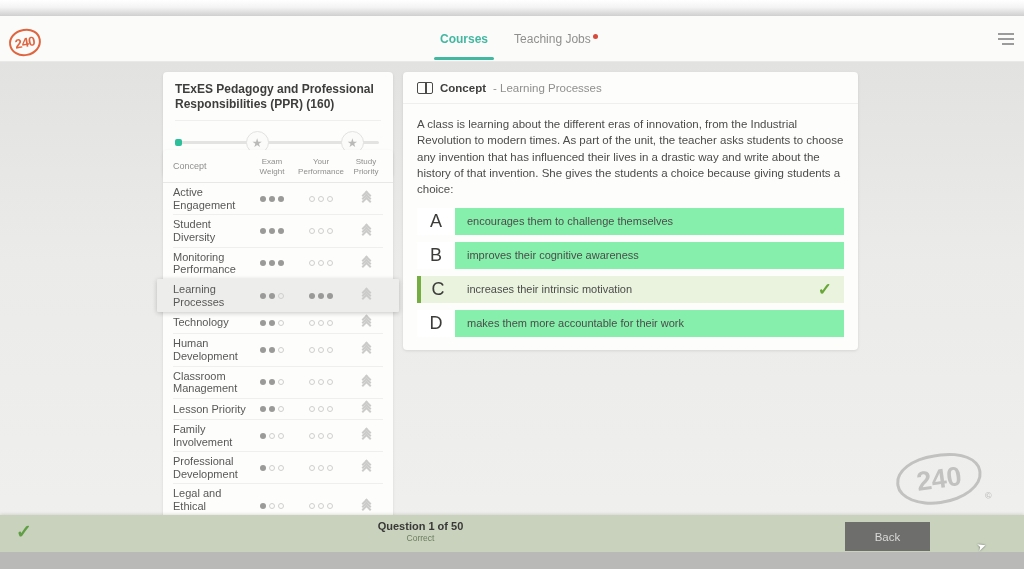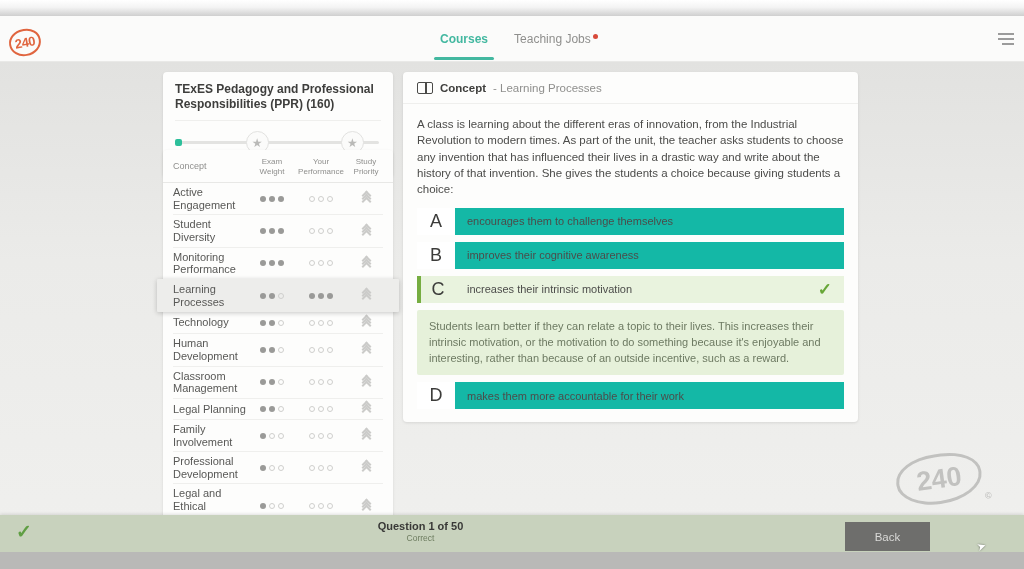--- a/index.html
+++ b/index.html
@@ -88,21 +88,21 @@
     border-radius:2px; }
   .book-icon:after { content:""; position:absolute; left:50%; top:0; bottom:0;
     width:1.5px; background:#4a4a48; }
   .q-type { font-size:11.5px; font-weight:bold; color:#3e3e3c; }
   .q-concept { font-size:11.5px; color:#8f8f8d; }
   .q-text { padding:12px 14px 10px; font-size:11.5px; color:#4c4c4a; line-height:1.42; }
   .opt-list { padding:0 14px; display:flex; flex-direction:column; gap:7px; }
   .opt { display:flex; align-items:stretch; min-height:27px; cursor:pointer; }
   .opt .letter { width:38px; background:#ffffff; display:flex; align-items:center;
     justify-content:center; font-size:18px; font-weight:300; color:#3c3c3a; }
-  .opt .o-text { flex:1; background:#14b8a6; display:flex; align-items:center;
+  .opt .o-text { flex:1; background:#86efac; display:flex; align-items:center;
     font-size:11px; color:#4c4c4a; padding:4px 12px; }
   .opt.correct { background:#e9f3de; border-left:4px solid #76ad41; }
   .opt.correct .letter { background:transparent; width:34px; }
   .opt.correct .o-text { background:transparent; }
   .opt .tick { display:none; }
   .opt.correct .tick { display:flex; align-items:center; padding-right:12px;
     color:#67a637; font-size:17px; font-weight:bold; }
   .explanation { background:#e6f1da; padding:9px 12px; font-size:11px; color:#6d7a62;
     line-height:1.45; border-radius:2px; }
 
@@ -303,21 +303,21 @@
               <span class="dot e"></span>
               <span class="dot e"></span>
             </div>
             <div class="c-pri">
               <span class="chev"></span>
               <span class="chev"></span>
               <span class="chev"></span>
             </div>
           </div>
           <div class="trow">
-            <div class="c-name">Legal Planning</div>
+            <div class="c-name">Lesson Priority</div>
             <div class="c-weight">
               <span class="dot f"></span>
               <span class="dot f"></span>
               <span class="dot e"></span>
             </div>
             <div class="c-perf">
               <span class="dot e"></span>
               <span class="dot e"></span>
               <span class="dot e"></span>
             </div>
@@ -419,21 +419,20 @@
           </div>
           <div class="opt">
             <div class="letter">B</div>
             <div class="o-text">improves their cognitive awareness</div>
           </div>
           <div class="opt correct">
             <div class="letter">C</div>
             <div class="o-text">increases their intrinsic motivation</div>
             <div class="tick">✓</div>
           </div>
-          <div class="explanation">Students learn better if they can relate a topic to their lives. This increases their intrinsic motivation, or the motivation to do something because it's enjoyable and interesting, rather than because of an outside incentive, such as a reward.</div>
           <div class="opt">
             <div class="letter">D</div>
             <div class="o-text">makes them more accountable for their work</div>
           </div>
         </div>
     </div>
 
     <div class="watermark">
       <span>240</span>
       <span class="wm-c">©</span>

